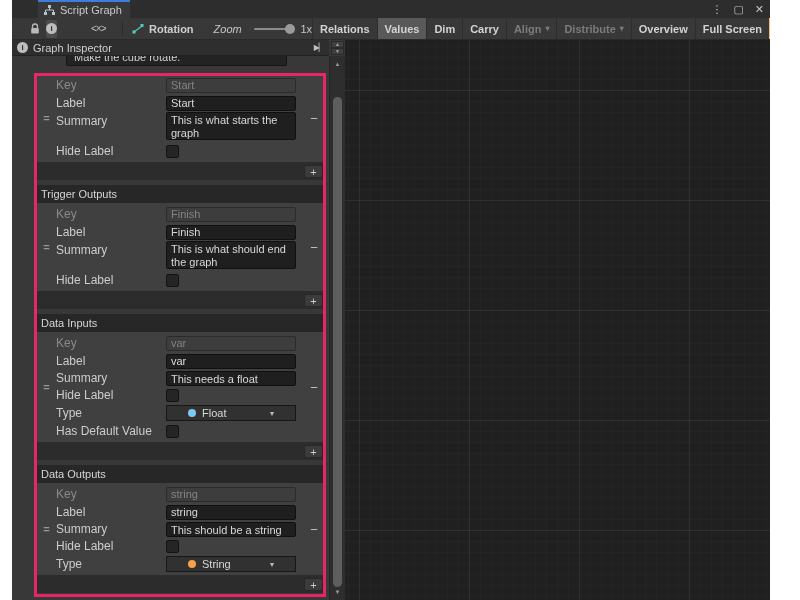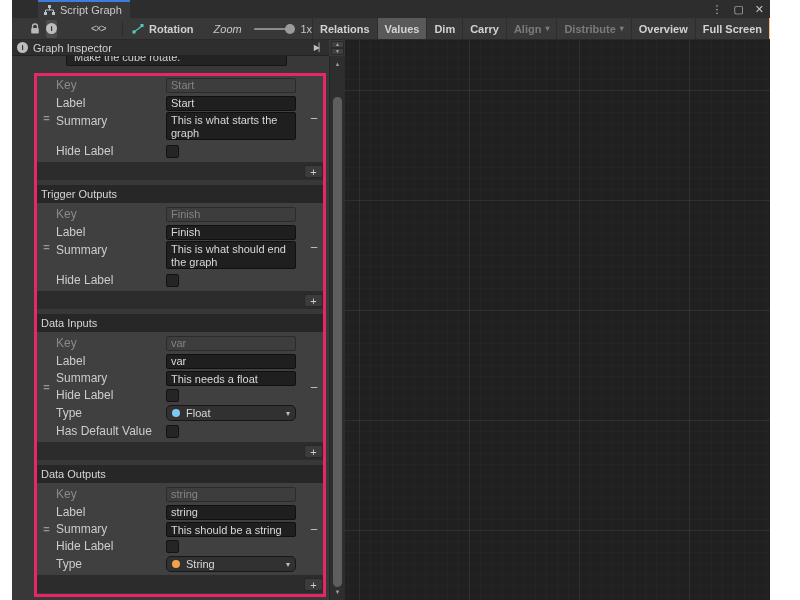--- a/index.html
+++ b/index.html
@@ -76,21 +76,21 @@
          color:#d8d8d8;font-size:11px;padding:0 4px;height:15px;font-family:"Liberation Sans",sans-serif;
          line-height:13px;}
   input.field{outline:none;}
   .field.disabled{background:#3d3d3d;border-color:#2b2b2b;color:#848484;}
   .tarea{height:28px;resize:none;outline:none;line-height:13px;padding-top:1px;overflow:hidden;}
   .tarea.oneline{height:15px;}
   .cbox{width:13px;height:13px;background:#252525;border:1px solid #131313;border-radius:2px;box-sizing:border-box;}
   .gut-r{width:24px;display:flex;align-items:center;justify-content:center;}
   .minus{color:#c8c8c8;font-size:13px;line-height:1;}
   .dropdown{width:130px;height:16px;box-sizing:border-box;background:#313131;border:1px solid #171717;
-            border-radius:5px;display:flex;align-items:center;padding:0 5px;gap:6px;color:#d8d8d8;font-size:11px;justify-content:flex-end;}
+            border-radius:0;display:flex;align-items:center;padding:0 21px;gap:6px;color:#d8d8d8;font-size:11px;justify-content:flex-end;}
   .dot{width:8px;height:8px;border-radius:50%;flex-shrink:0;}
   .dot-float{background:#7ec8f5;}
   .dot-string{background:#f2a24d;}
   .dd-caret{margin-left:auto;color:#bdbdbd;font-size:8px;}
   .sec-footer{height:18px;background:#2c2c2c;display:flex;align-items:center;justify-content:flex-end;padding-right:3px;}
   .plus{width:19px;height:13px;background:#3b3b3b;border:1px solid #282828;border-radius:2px;color:#cfcfcf;
         font-size:11px;line-height:12px;text-align:center;box-sizing:border-box;}
   .sec-gap{height:5px;}
 
   

